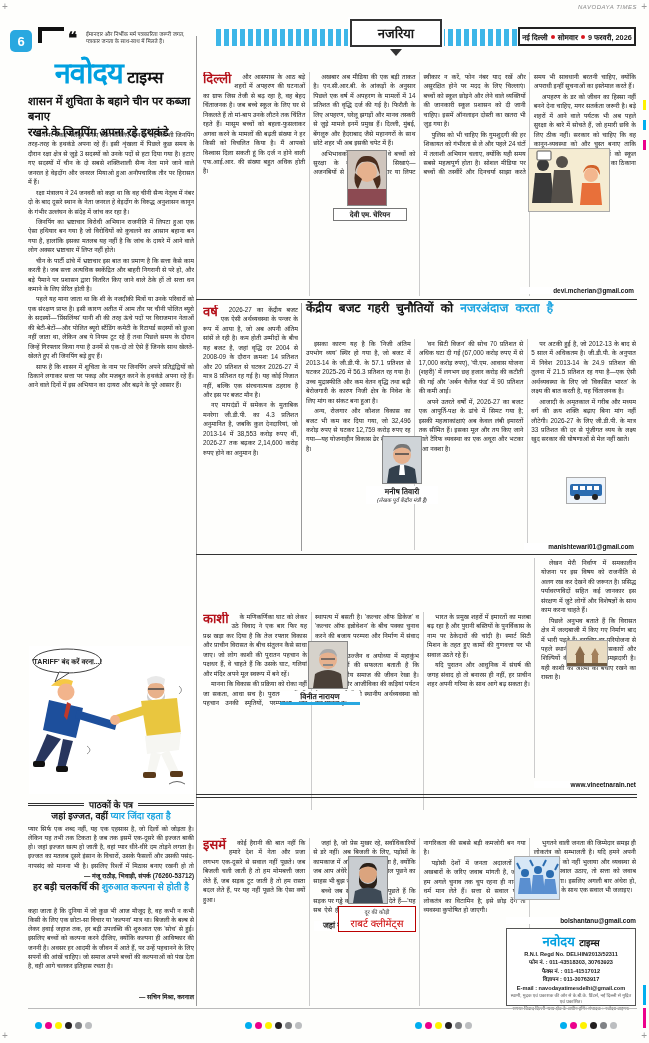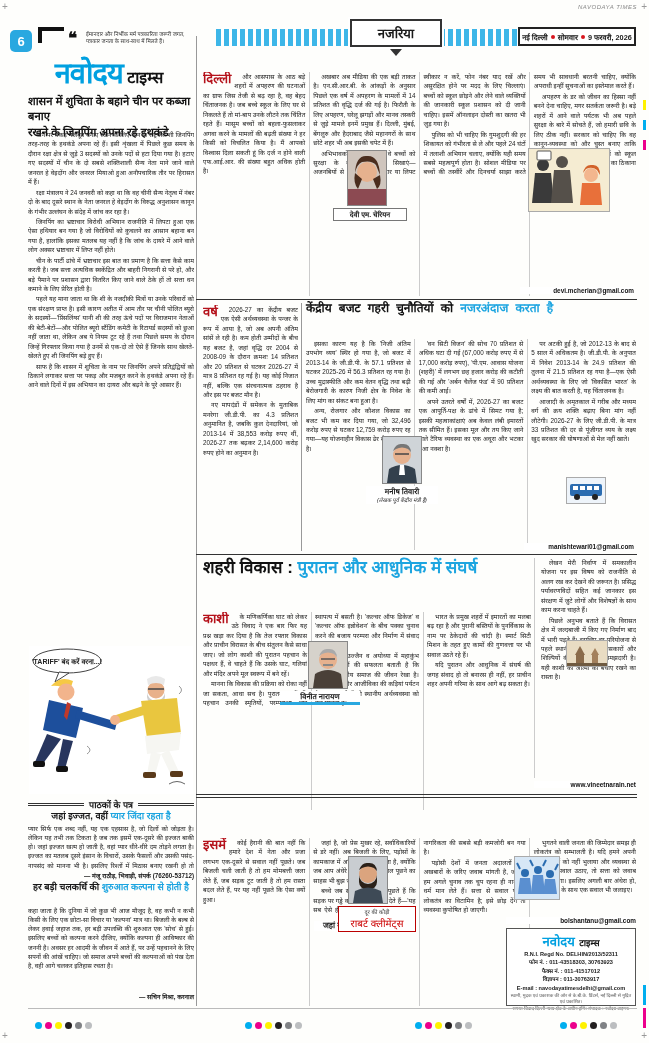--- a/index.html
+++ b/index.html
@@ -246,23 +246,20 @@
         <rect x="13" y="8" width="5" height="4" fill="#fff"></rect>
       <rect x="20" y="8" width="5" height="4" fill="#fff"></rect>
         <rect x="27" y="8" width="5" height="4" fill="#fff"></rect>
       <circle cx="10" cy="19" r="3" fill="#222"></circle>
         <circle cx="28" cy="19" r="3" fill="#222"></circle>
     </svg>
   </div>
   <div class="abs email-line" style="left:524px;top:543px;width:110px;">manishtewari01@gmail.com</div>
   <div class="abs hrule" style="left:196px;top:554px;width:441px;"></div>
 
-  <div class="abs headline" style="left:203px;top:558px;width:328px;font-size:17px;">
-    <span>शहरी विकास : </span><span class="blue">पुरातन और आधुनिक में संघर्ष</span>
-  </div>
   <div class="abs body-cols cols1" style="left:534px;top:558px;width:102px;height:220px;border-left:1px solid #ccc;padding-left:6px;">
     <div>
         <p class="para">लेखन मेरी निर्वाण में समकालीन योजना पर इस विषय को राजनीति से अलग रख कर देखने की जरूरत है। प्रसिद्ध पर्यावरणविदों सहित कई जानकार इस संरक्षण में जुटे लोगों और विशेषज्ञों के साथ काम करना चाहते हैं।</p>
         <p class="para">पिछले अनुभव बताते हैं कि विरासत क्षेत्र में जल्दबाजी में किए गए निर्माण बाद में भारी पड़ते हैं। इसलिए हर परियोजना से पहले स्थानीय समाज, इतिहासकारों और शिल्पियों की राय लेना ही समझदारी है। यही काशी की आत्मा को बचाए रखने का रास्ता है।</p>
       </div>
   </div>
   <div class="abs body-cols cols3" style="left:203px;top:612px;width:328px;height:198px;">
     <span class="dropword">काशी</span>
     <div>
         <p class="para">के मणिकर्णिका घाट को लेकर उठे विवाद ने एक बार फिर यह प्रश्न खड़ा कर दिया है कि तेज रफ्तार विकास और प्राचीन विरासत के बीच संतुलन कैसे साधा जाए। जो लोग काशी की पुरातन पहचान के पक्षधर हैं, वे चाहते हैं कि उसके घाट, गलियां और मंदिर अपने मूल स्वरूप में बने रहें।</p>

